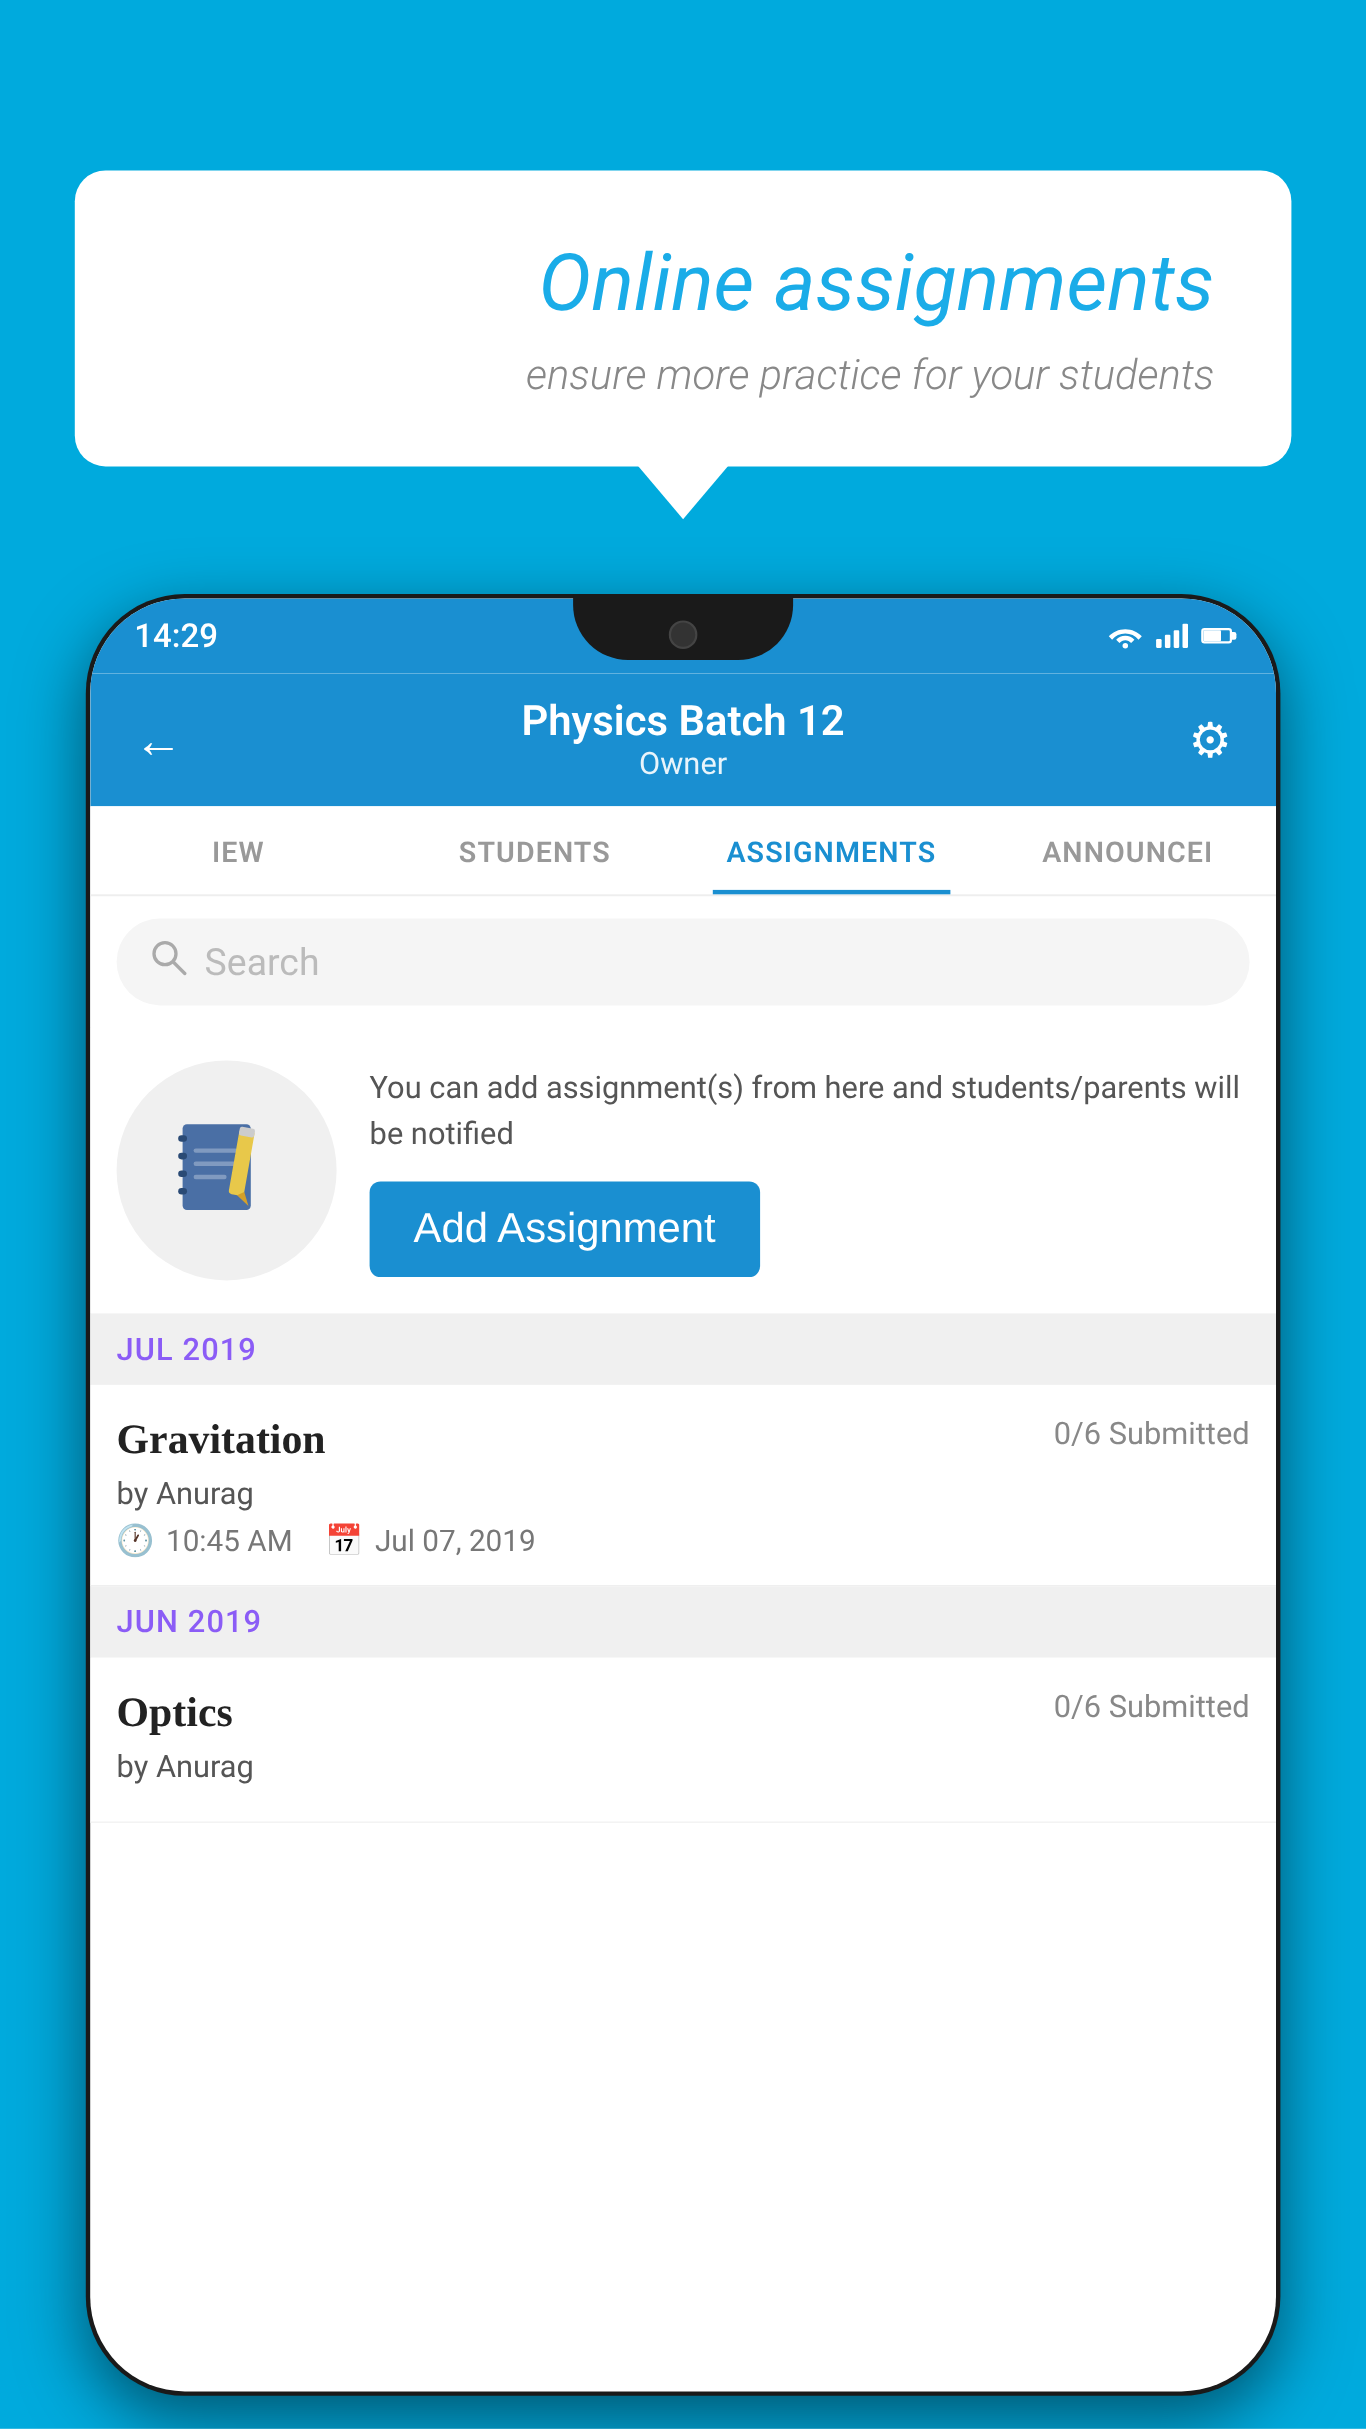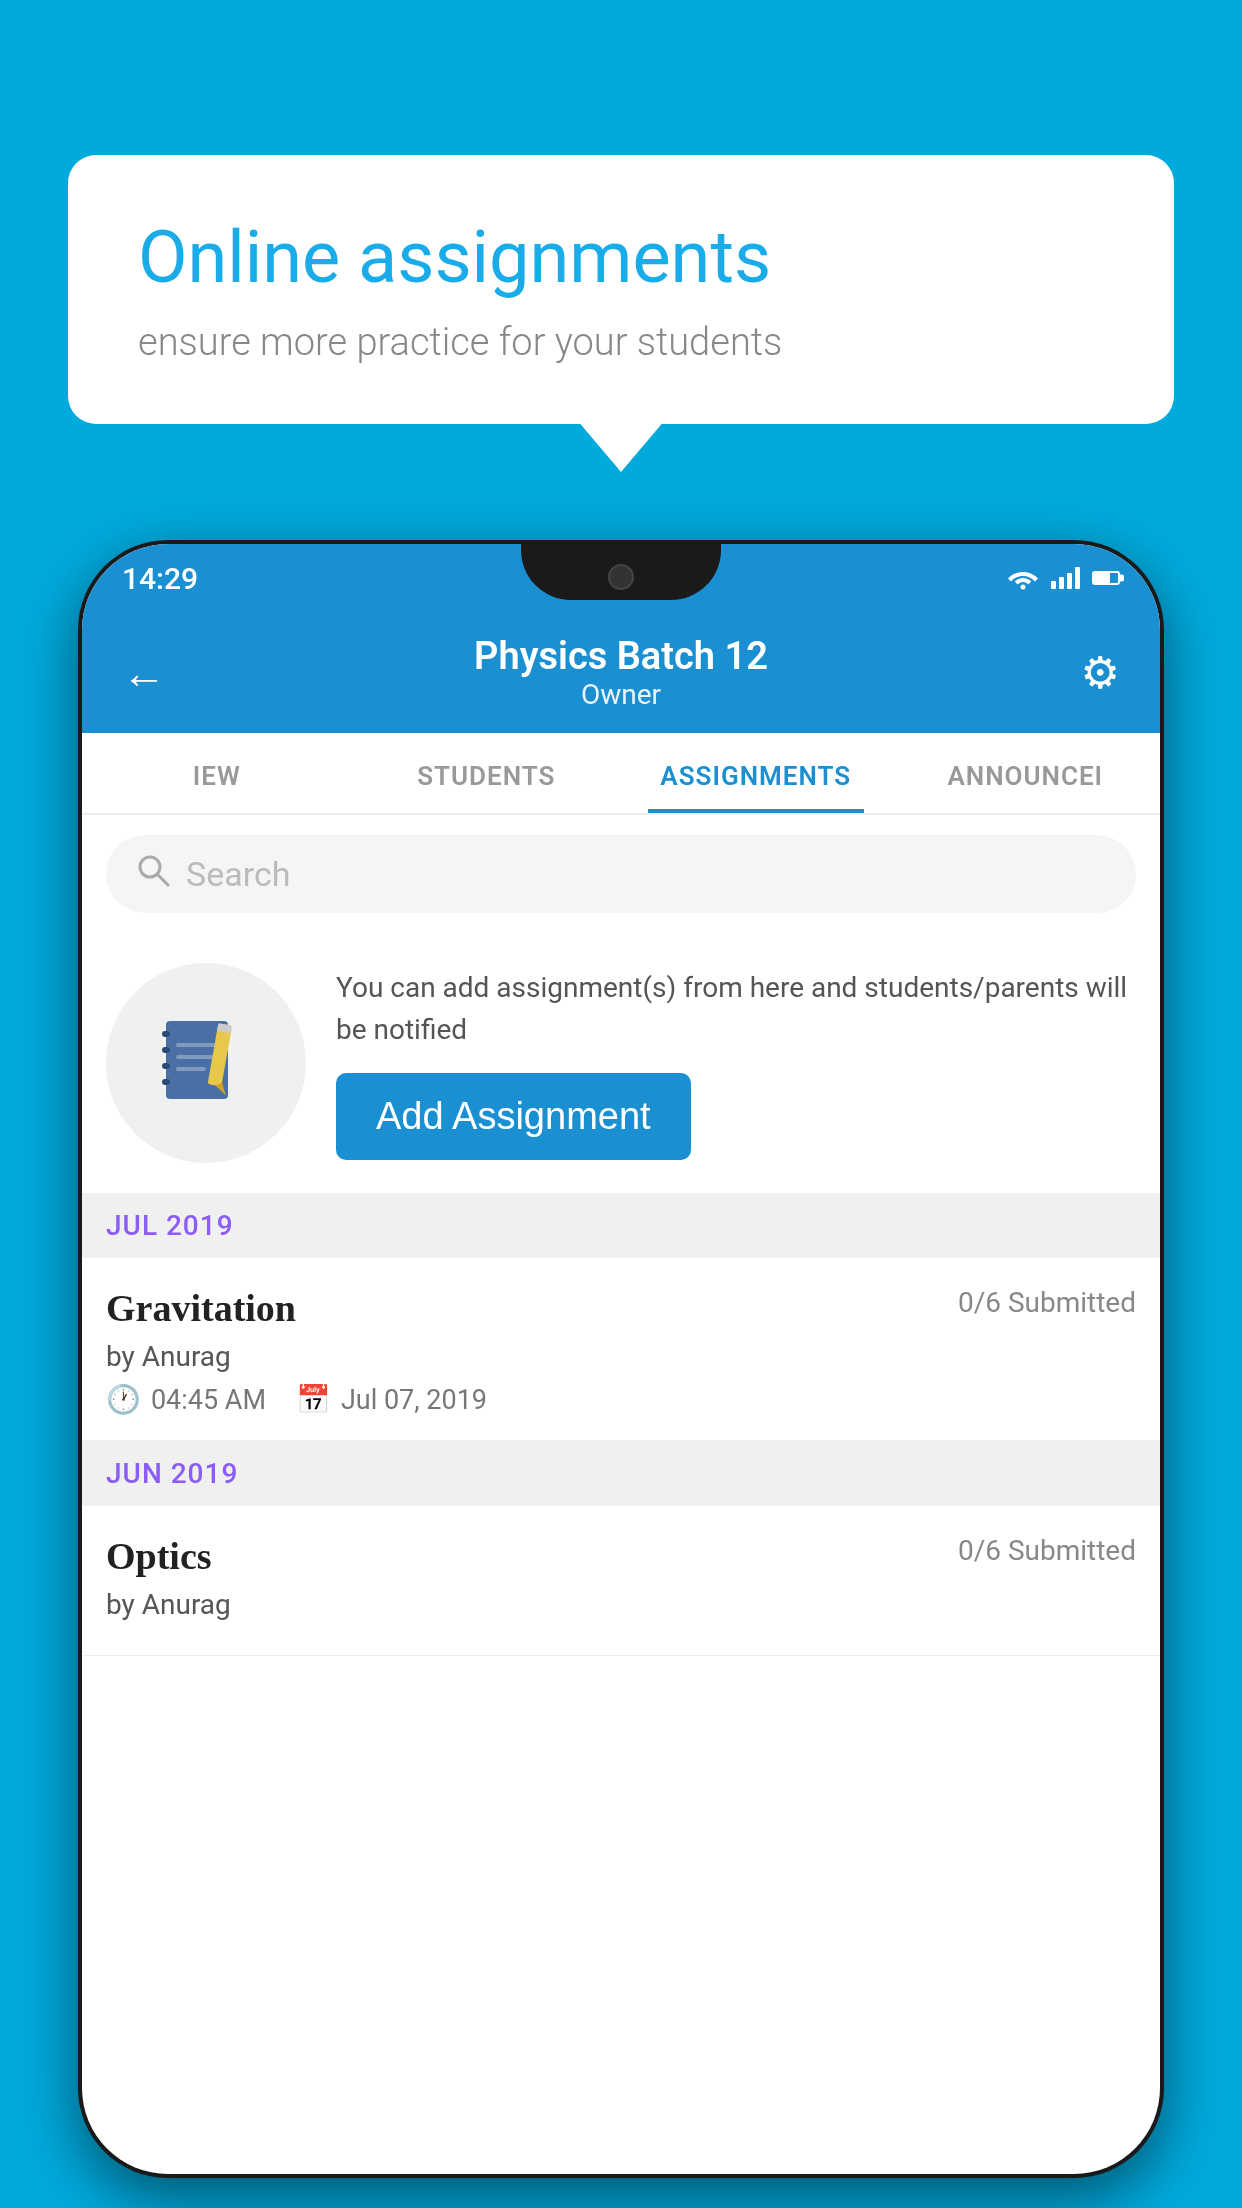--- a/index.html
+++ b/index.html
@@ -18,22 +18,23 @@
       position: absolute;
       top: 155px;
       left: 68px;
       right: 68px;
     }
 
     .speech-bubble {
       background: white;
       border-radius: 28px;
       padding: 60px 70px 60px 70px;
-      text-align: left;
+      text-align: right;
       position: relative;
+      font-style: italic;
     }
 
     .speech-bubble::after {
       content: '';
       position: absolute;
       bottom: -48px;
       left: 50%;
       transform: translateX(-50%);
       width: 0;
       height: 0;
@@ -477,21 +478,21 @@
 
       <div class="assignment-item">
         <div class="assignment-top-row">
           <span class="assignment-name">Gravitation</span>
           <span class="assignment-submitted">0/6 Submitted</span>
         </div>
         <div class="assignment-by">by Anurag</div>
         <div class="assignment-meta">
           <div class="meta-item">
             <span class="meta-icon">🕐</span>
-            <span>04:45 AM</span>
+            <span>10:45 AM</span>
           </div>
           <div class="meta-item">
             <span class="meta-icon">📅</span>
             <span>Jul 07, 2019</span>
           </div>
         </div>
       </div>
 
       <div class="section-header">JUN 2019</div>
 

